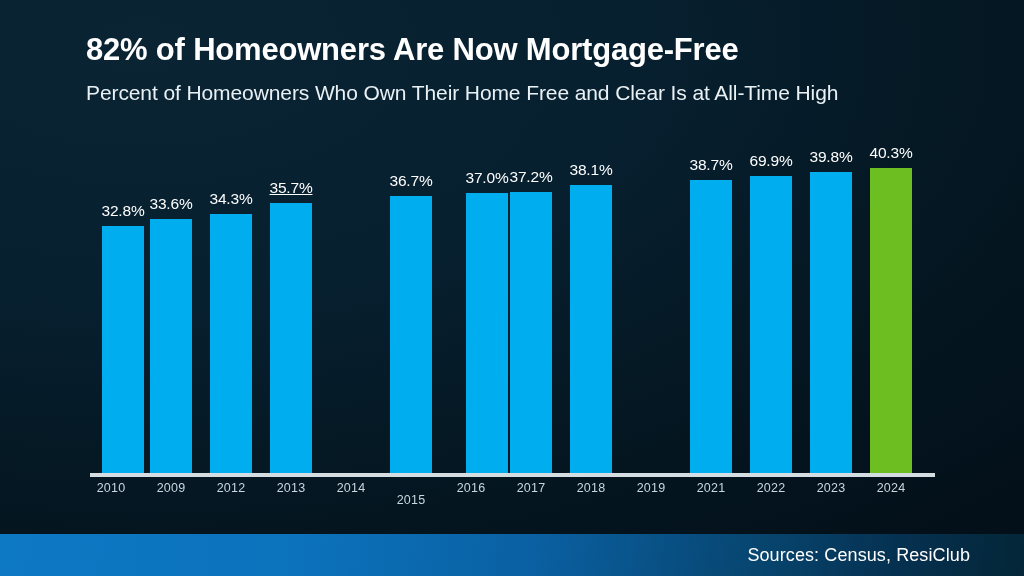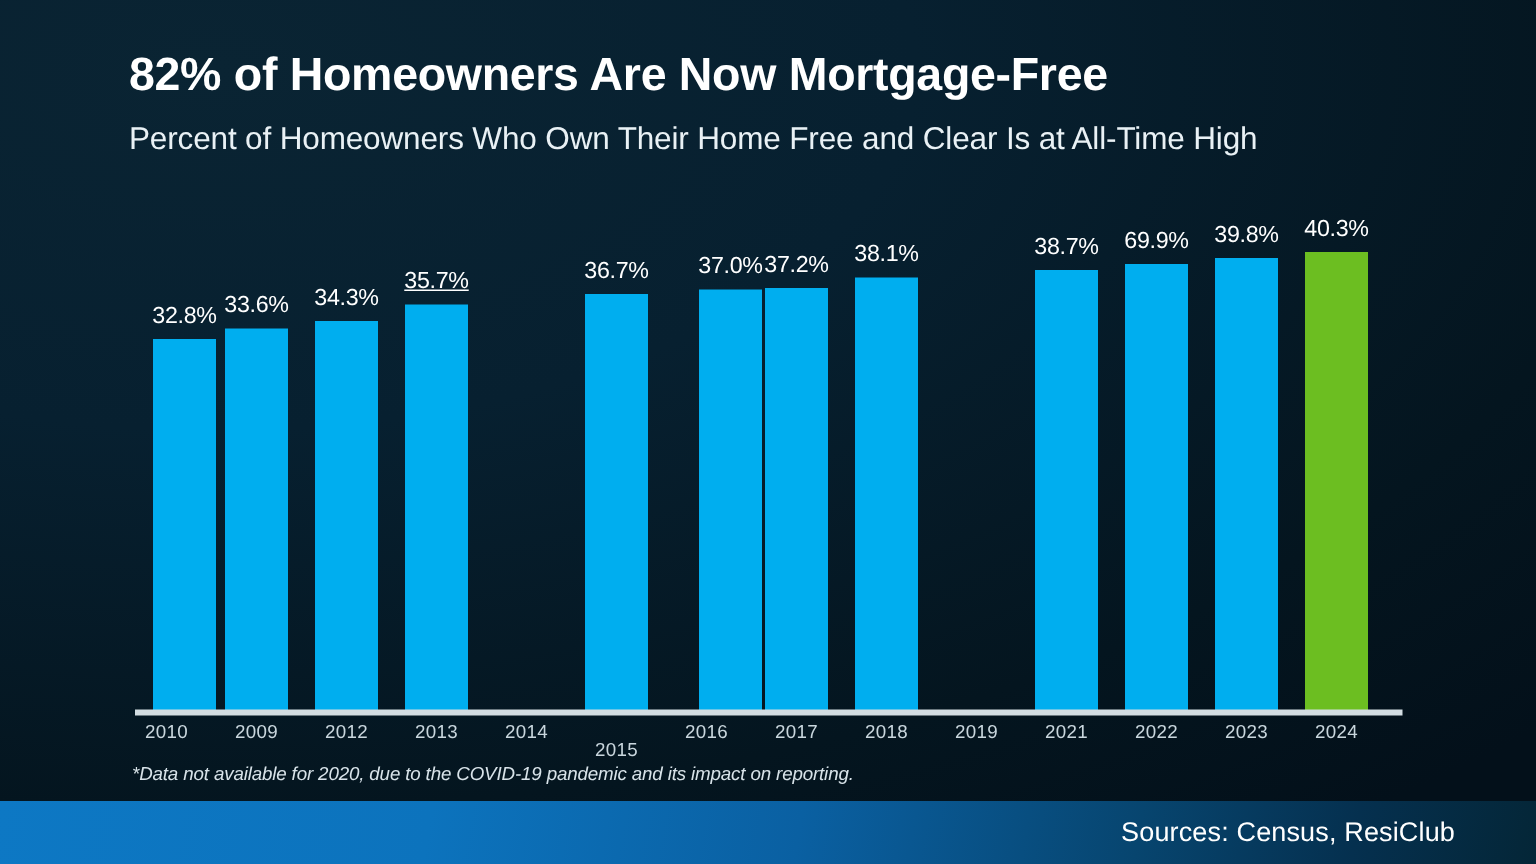--- a/index.html
+++ b/index.html
@@ -209,19 +209,18 @@
       <div class="x-label" style="left: 360px;">2016</div>
       <div class="x-label" style="left: 420px;">2017</div>
       <div class="x-label" style="left: 480px;">2018</div>
       <div class="x-label" style="left: 540px;">2019</div>
       <div class="x-label" style="left: 600px;">2021</div>
       <div class="x-label" style="left: 660px;">2022</div>
       <div class="x-label" style="left: 720px;">2023</div>
       <div class="x-label" style="left: 780px;">2024</div>
     </div>
 
-  <div id="footnote">*Data not available for 2020, due to the COVID-19 pandemic and its impact on reporting.</div>
 
   <div id="footer-band">
     <div id="sources">Sources: Census, ResiClub</div>
   </div>
 
 </div>
 
 </body></html>

